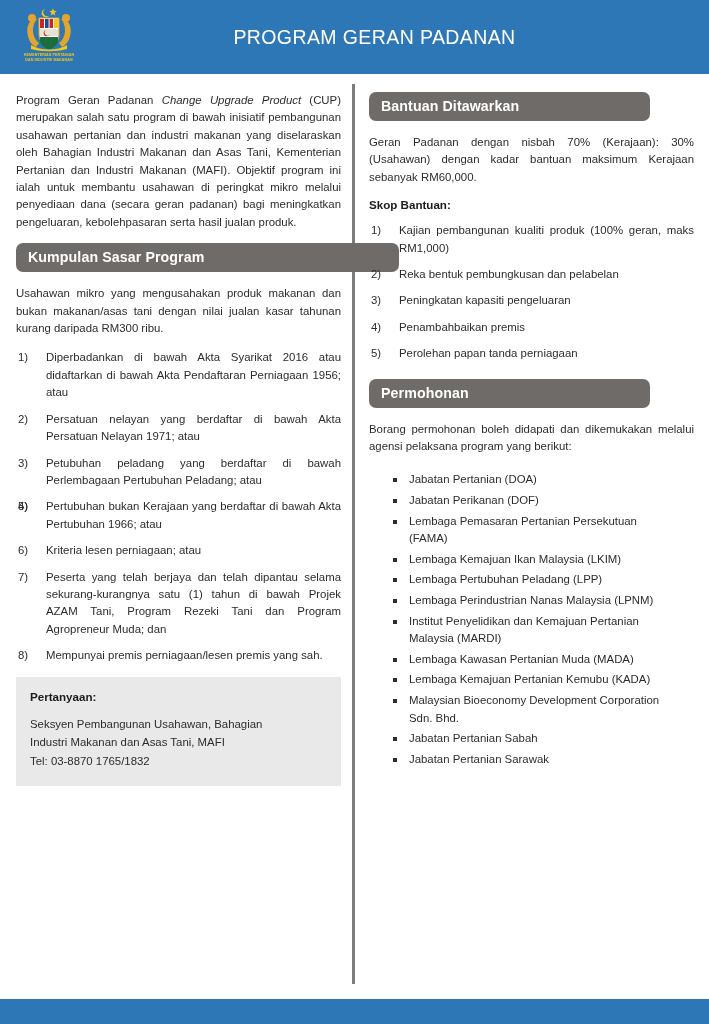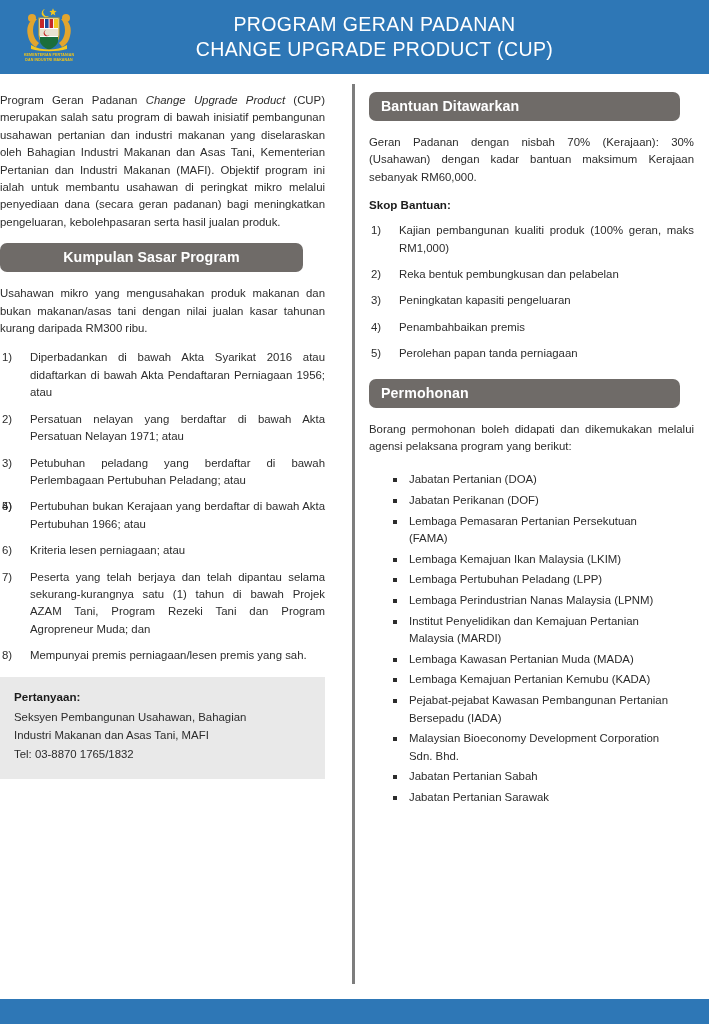--- a/index.html
+++ b/index.html
@@ -61,21 +61,21 @@
     line-height: 25px;
     letter-spacing: 0.4px;
     padding-left: 40px;
     box-sizing: border-box;
   }
   .header-title .line { display: block; white-space: nowrap; }
 
   
   .col-left {
     position: absolute;
-    left: 0;
+    left: 16px;
     top: 92px;
     width: 325px;
   }
   .col-right {
     position: absolute;
     left: 369px;
     top: 92px;
     width: 325px;
   }
   .divider {
@@ -110,22 +110,22 @@
     background: #6f6b68;
     color: #ffffff;
     border-radius: 7px;
     font-size: 14.2px;
     font-weight: bold;
     letter-spacing: 0.1px;
     padding: 6px 12px 7px 12px;
     margin: 0 0 13px 0;
     box-sizing: border-box;
   }
-  .bar-left { width: 303px; text-align: center; }
-  .bar-right { width: 311px; }
+  .bar-left { width: 383px; }
+  .bar-right { width: 281px; }
 
   
   ol.numlist {
     list-style: none;
     margin: 0 0 4px 0;
     padding: 0;
   }
   ol.numlist > li {
     position: relative;
     padding-left: 30px;
@@ -172,21 +172,21 @@
   .contact-box {
     background: #e9e9e9;
     padding: 13px 14px 16px 14px;
     box-sizing: border-box;
     width: 325px;
     margin-top: 12px;
   }
   .contact-title {
     font-size: 11.6px;
     font-weight: bold;
-    margin: 0 0 5px 0;
+    margin: 0 0 12px 0;
     color: #1b1b1b;
   }
   .contact-line {
     font-size: 11.4px;
     line-height: 18.5px;
     color: #2c2c2c;
   }
 
   
   .footer {
@@ -226,21 +226,20 @@
         <path d="M9 40 C19 46 35 46 45 40 L45 44 C35 47 19 47 9 44 Z" fill="#f4c71f"></path>
       </svg>
     </div>
     <div class="crest-caption">
       <span>KEMENTERIAN PERTANIAN</span><br>
       <span>DAN INDUSTRI MAKANAN</span>
     </div>
   </div>
   <div class="header-title">
     <span class="line">PROGRAM GERAN PADANAN</span>
-    <span class="line">CHANGE UPGRADE PRODUCT (CUP)</span>
   </div>
 </div>
 
 <div class="divider"></div>
 
 <div class="col-left">
 
   <p class="para"><span>Program Geran Padanan </span><i>Change Upgrade Product</i><span> (CUP) merupakan salah satu program di bawah inisiatif pembangunan usahawan pertanian dan industri makanan yang diselaraskan oleh Bahagian Industri Makanan dan Asas Tani, Kementerian Pertanian dan Industri Makanan (MAFI). Objektif program ini ialah untuk membantu usahawan di peringkat mikro melalui penyediaan dana (secara geran padanan) bagi meningkatkan pengeluaran, kebolehpasaran serta hasil jualan produk.</span></p>
 
   <div class="bar bar-left">Kumpulan Sasar Program</div>
@@ -291,21 +290,20 @@
   <ul class="bullist">
     <li><span class="sq"></span><span>Jabatan Pertanian (DOA)</span></li>
     <li><span class="sq"></span><span>Jabatan Perikanan (DOF)</span></li>
     <li><span class="sq"></span><span>Lembaga Pemasaran Pertanian Persekutuan (FAMA)</span></li>
     <li><span class="sq"></span><span>Lembaga Kemajuan Ikan Malaysia (LKIM)</span></li>
     <li><span class="sq"></span><span>Lembaga Pertubuhan Peladang (LPP)</span></li>
     <li><span class="sq"></span><span>Lembaga Perindustrian Nanas Malaysia (LPNM)</span></li>
     <li><span class="sq"></span><span>Institut Penyelidikan dan Kemajuan Pertanian Malaysia (MARDI)</span></li>
     <li><span class="sq"></span><span>Lembaga Kawasan Pertanian Muda (MADA)</span></li>
     <li><span class="sq"></span><span>Lembaga Kemajuan Pertanian Kemubu (KADA)</span></li>
-    <li><span class="sq"></span><span>Pejabat-pejabat Kawasan Pembangunan Pertanian Bersepadu (IADA)</span></li>
     <li><span class="sq"></span><span>Malaysian Bioeconomy Development Corporation Sdn. Bhd.</span></li>
     <li><span class="sq"></span><span>Jabatan Pertanian Sabah</span></li>
     <li><span class="sq"></span><span>Jabatan Pertanian Sarawak</span></li>
   </ul>
 
 </div>
 
 <div class="footer"></div>
 
 </body></html>

